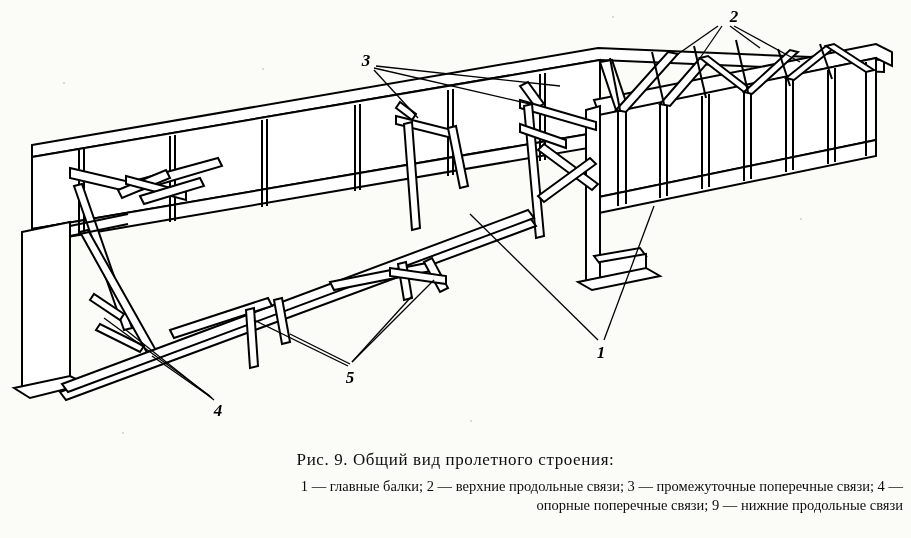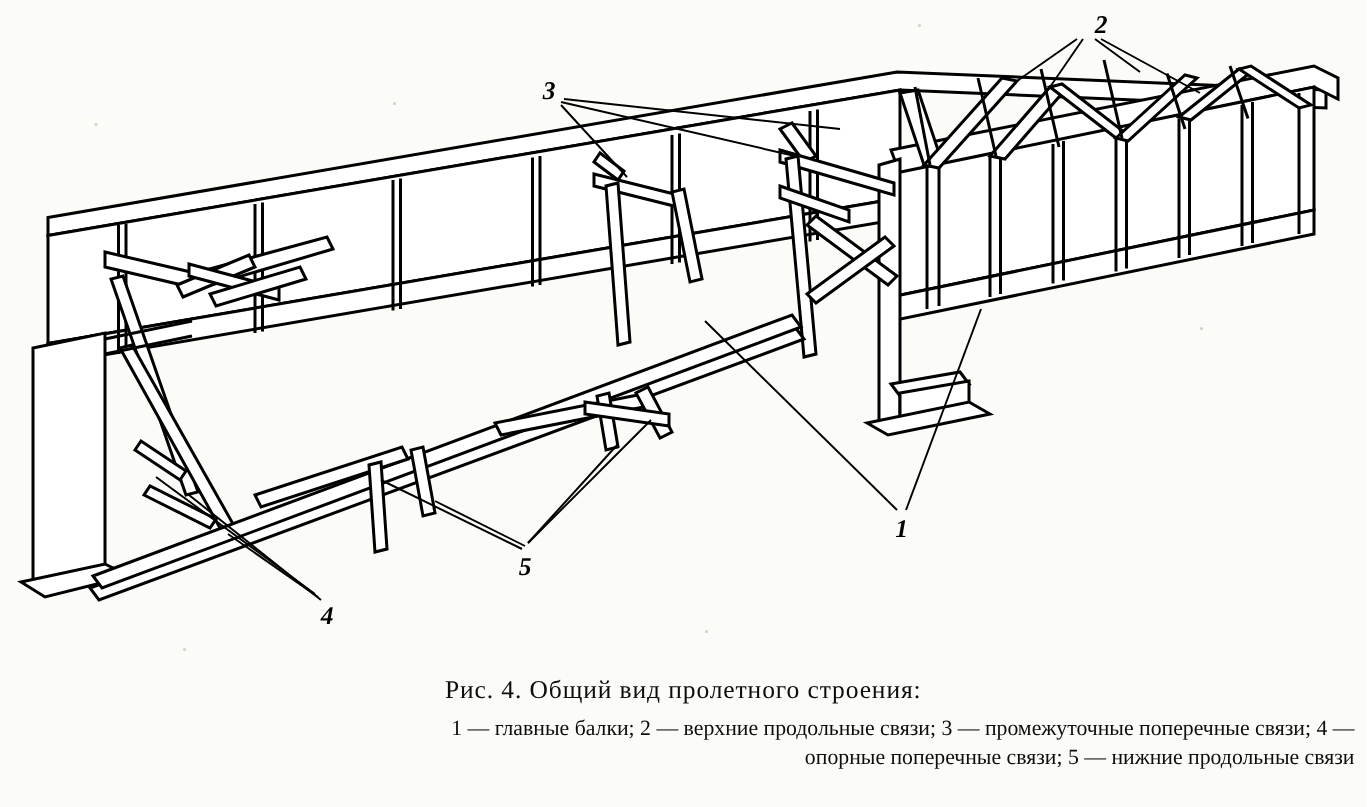--- a/index.html
+++ b/index.html
@@ -229,24 +229,24 @@
 
       <text class="callout" x="734" y="22" text-anchor="middle">2</text>
       <text class="callout" x="366" y="66" text-anchor="middle">3</text>
       <text class="callout" x="601" y="358" text-anchor="middle">1</text>
       <text class="callout" x="218" y="416" text-anchor="middle">4</text>
       <text class="callout" x="350" y="383" text-anchor="middle">5</text>
     </svg>
   </div>
 
   <div class="caption-block">
-    <div class="fig-title">Рис. 4. Общий вид пролетного строения:</div>
+    <div class="fig-title">Рис. 9. Общий вид пролетного строения:</div>
     <div class="legend">
       <span class="legend-line">1 — главные балки; 2 — верхние продольные связи; 3 — промежуточные поперечные связи; 4 —</span>
-      <span class="legend-line">опорные поперечные связи; 5 — нижние продольные связи</span>
+      <span class="legend-line">опорные поперечные связи; 9 — нижние продольные связи</span>
     </div>
   </div>
 
   <div class="noise-dot" style="left:63px;  top:82px;"></div>
   <div class="noise-dot" style="left:262px; top:68px;"></div>
   <div class="noise-dot" style="left:612px; top:16px;"></div>
   <div class="noise-dot" style="left:800px; top:218px;"></div>
   <div class="noise-dot" style="left:122px; top:432px;"></div>
   <div class="noise-dot" style="left:470px; top:420px;"></div>
 </div>

